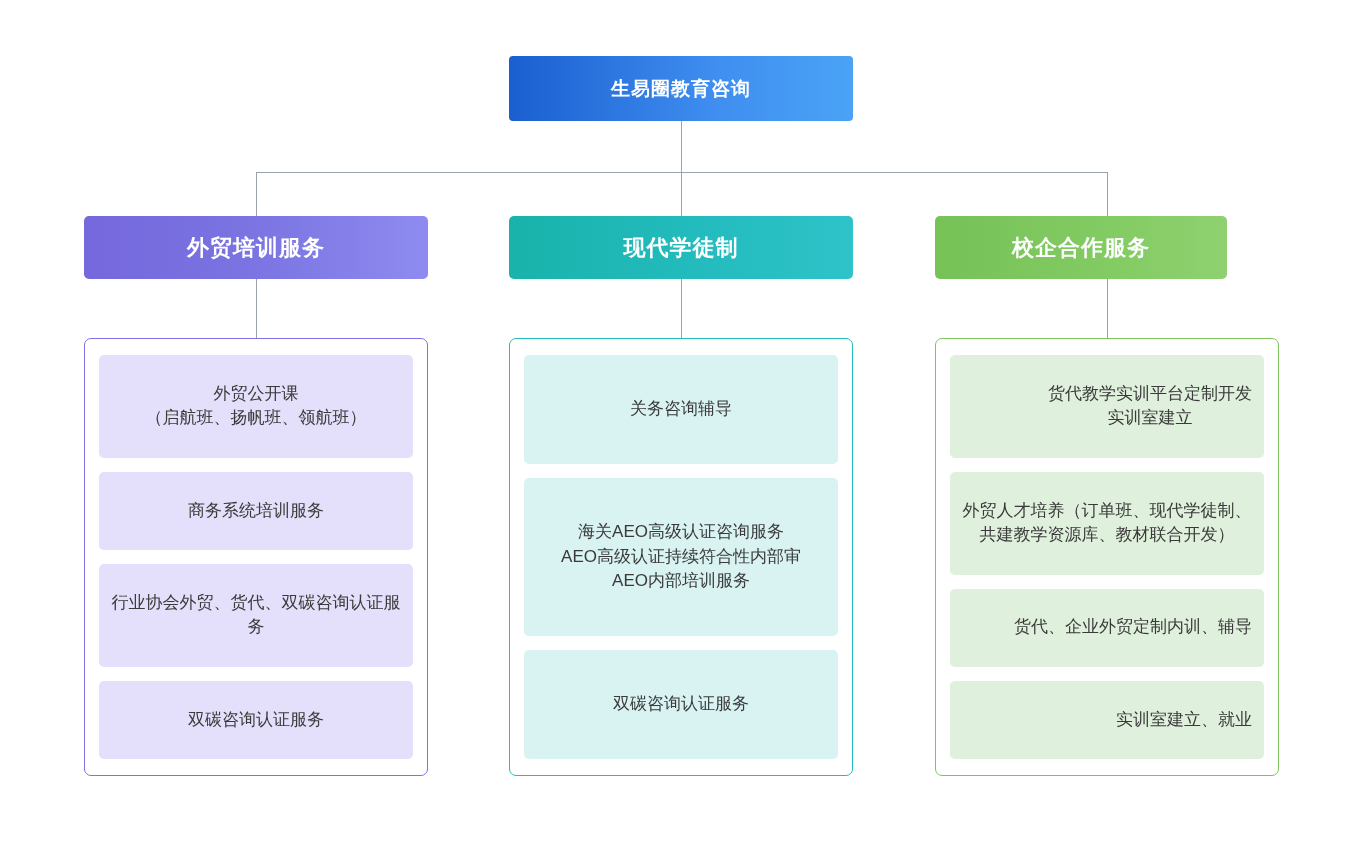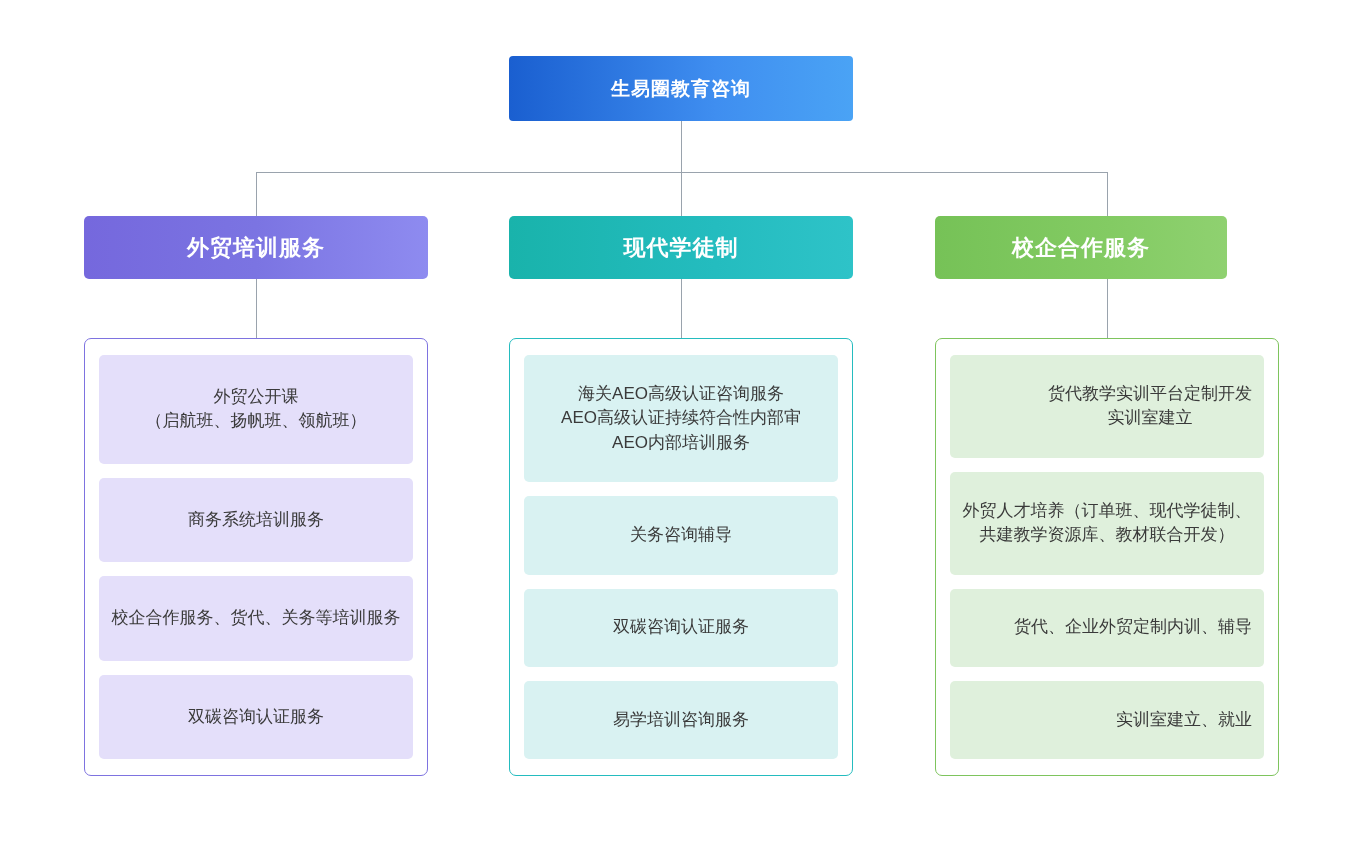--- a/index.html
+++ b/index.html
@@ -132,42 +132,39 @@
     <span>外贸培训服务</span>
   </div>
   <div class="branch-body b0">
     <div class="leaf">
         <span>外贸公开课<br>（启航班、扬帆班、领航班）</span>
       </div>
     <div class="leaf">
         <span>商务系统培训服务</span>
       </div>
     <div class="leaf">
-        <span>校企合作服务、货代、关务等培训服务</span>
+        <span>行业协会外贸、货代、双碳咨询认证服务</span>
       </div>
     <div class="leaf">
         <span>双碳咨询认证服务</span>
       </div>
   </div>
 
   <div class="branch-header b1">
     <span>现代学徒制</span>
   </div>
   <div class="branch-body b1">
     <div class="leaf">
+        <span>关务咨询辅导</span>
+      </div>
+    <div class="leaf">
         <span>海关AEO高级认证咨询服务<br>AEO高级认证持续符合性内部审<br>AEO内部培训服务</span>
       </div>
     <div class="leaf">
-        <span>关务咨询辅导</span>
-      </div>
-    <div class="leaf">
         <span>双碳咨询认证服务</span>
-      </div>
-    <div class="leaf">
-        <span>易学培训咨询服务</span>
       </div>
   </div>
 
   <div class="branch-header b2">
     <span>校企合作服务</span>
   </div>
   <div class="branch-body b2">
     <div class="leaf">
         <span>货代教学实训平台定制开发<br>实训室建立</span>
       </div>

